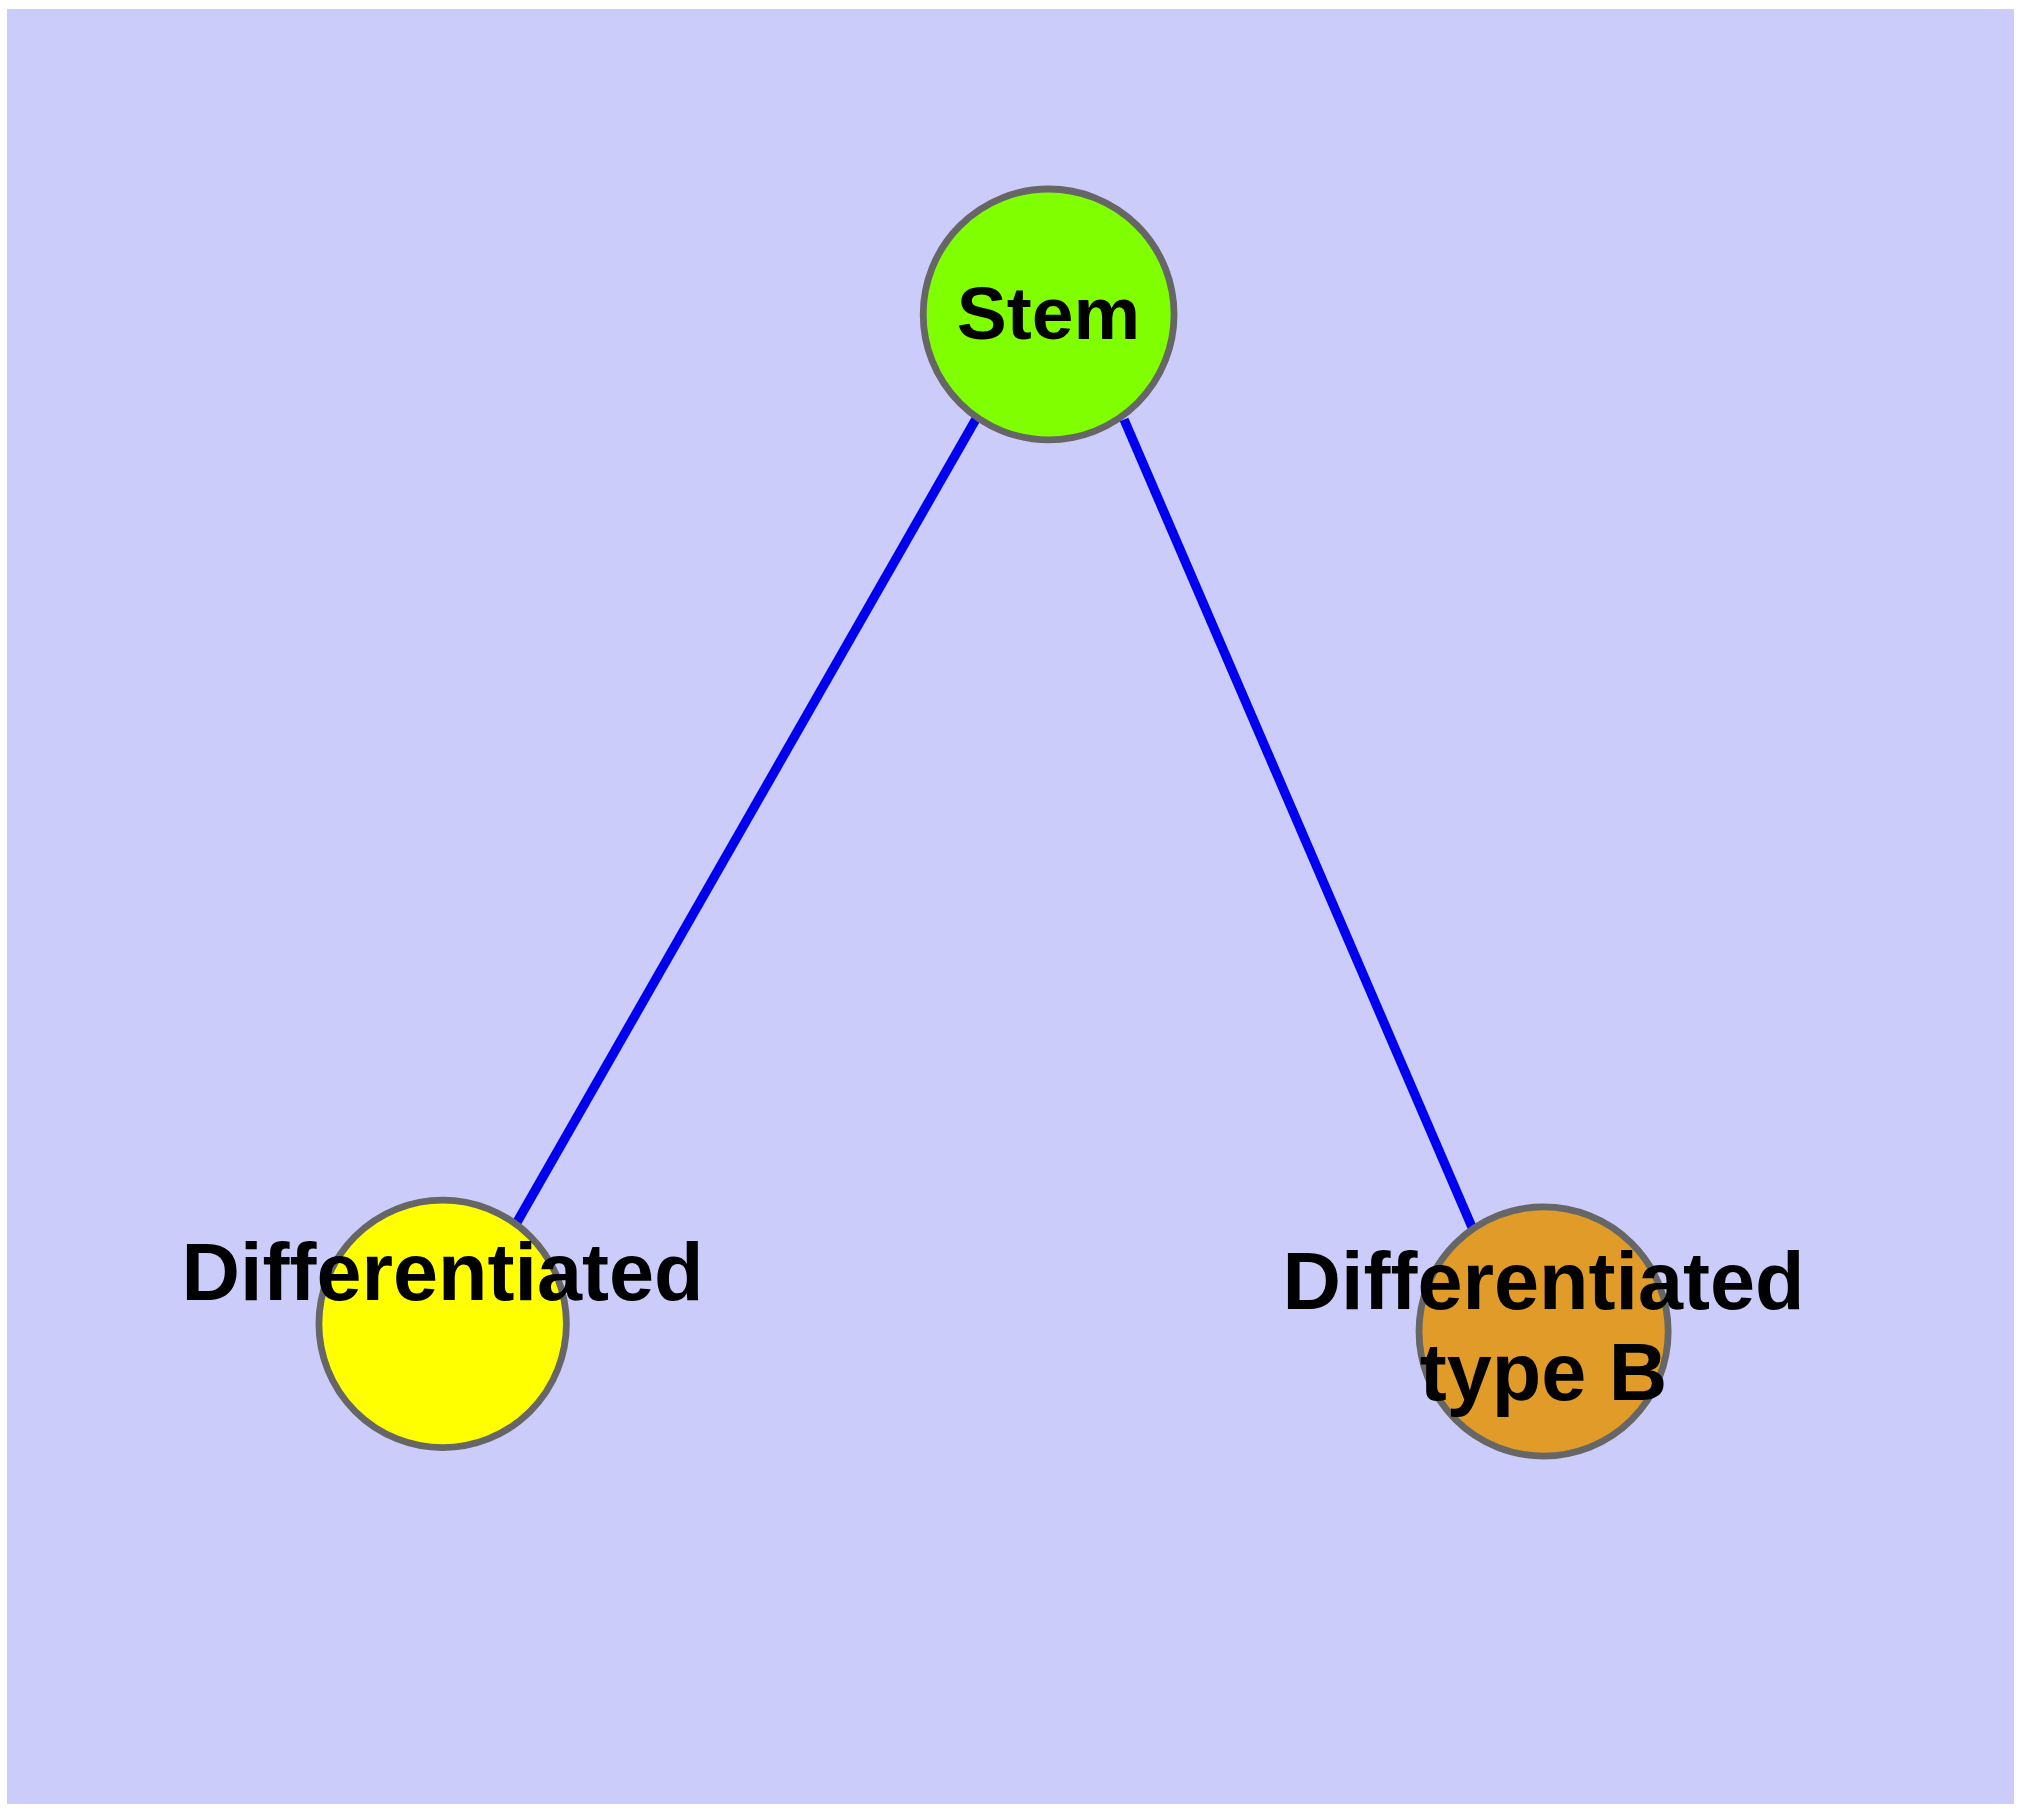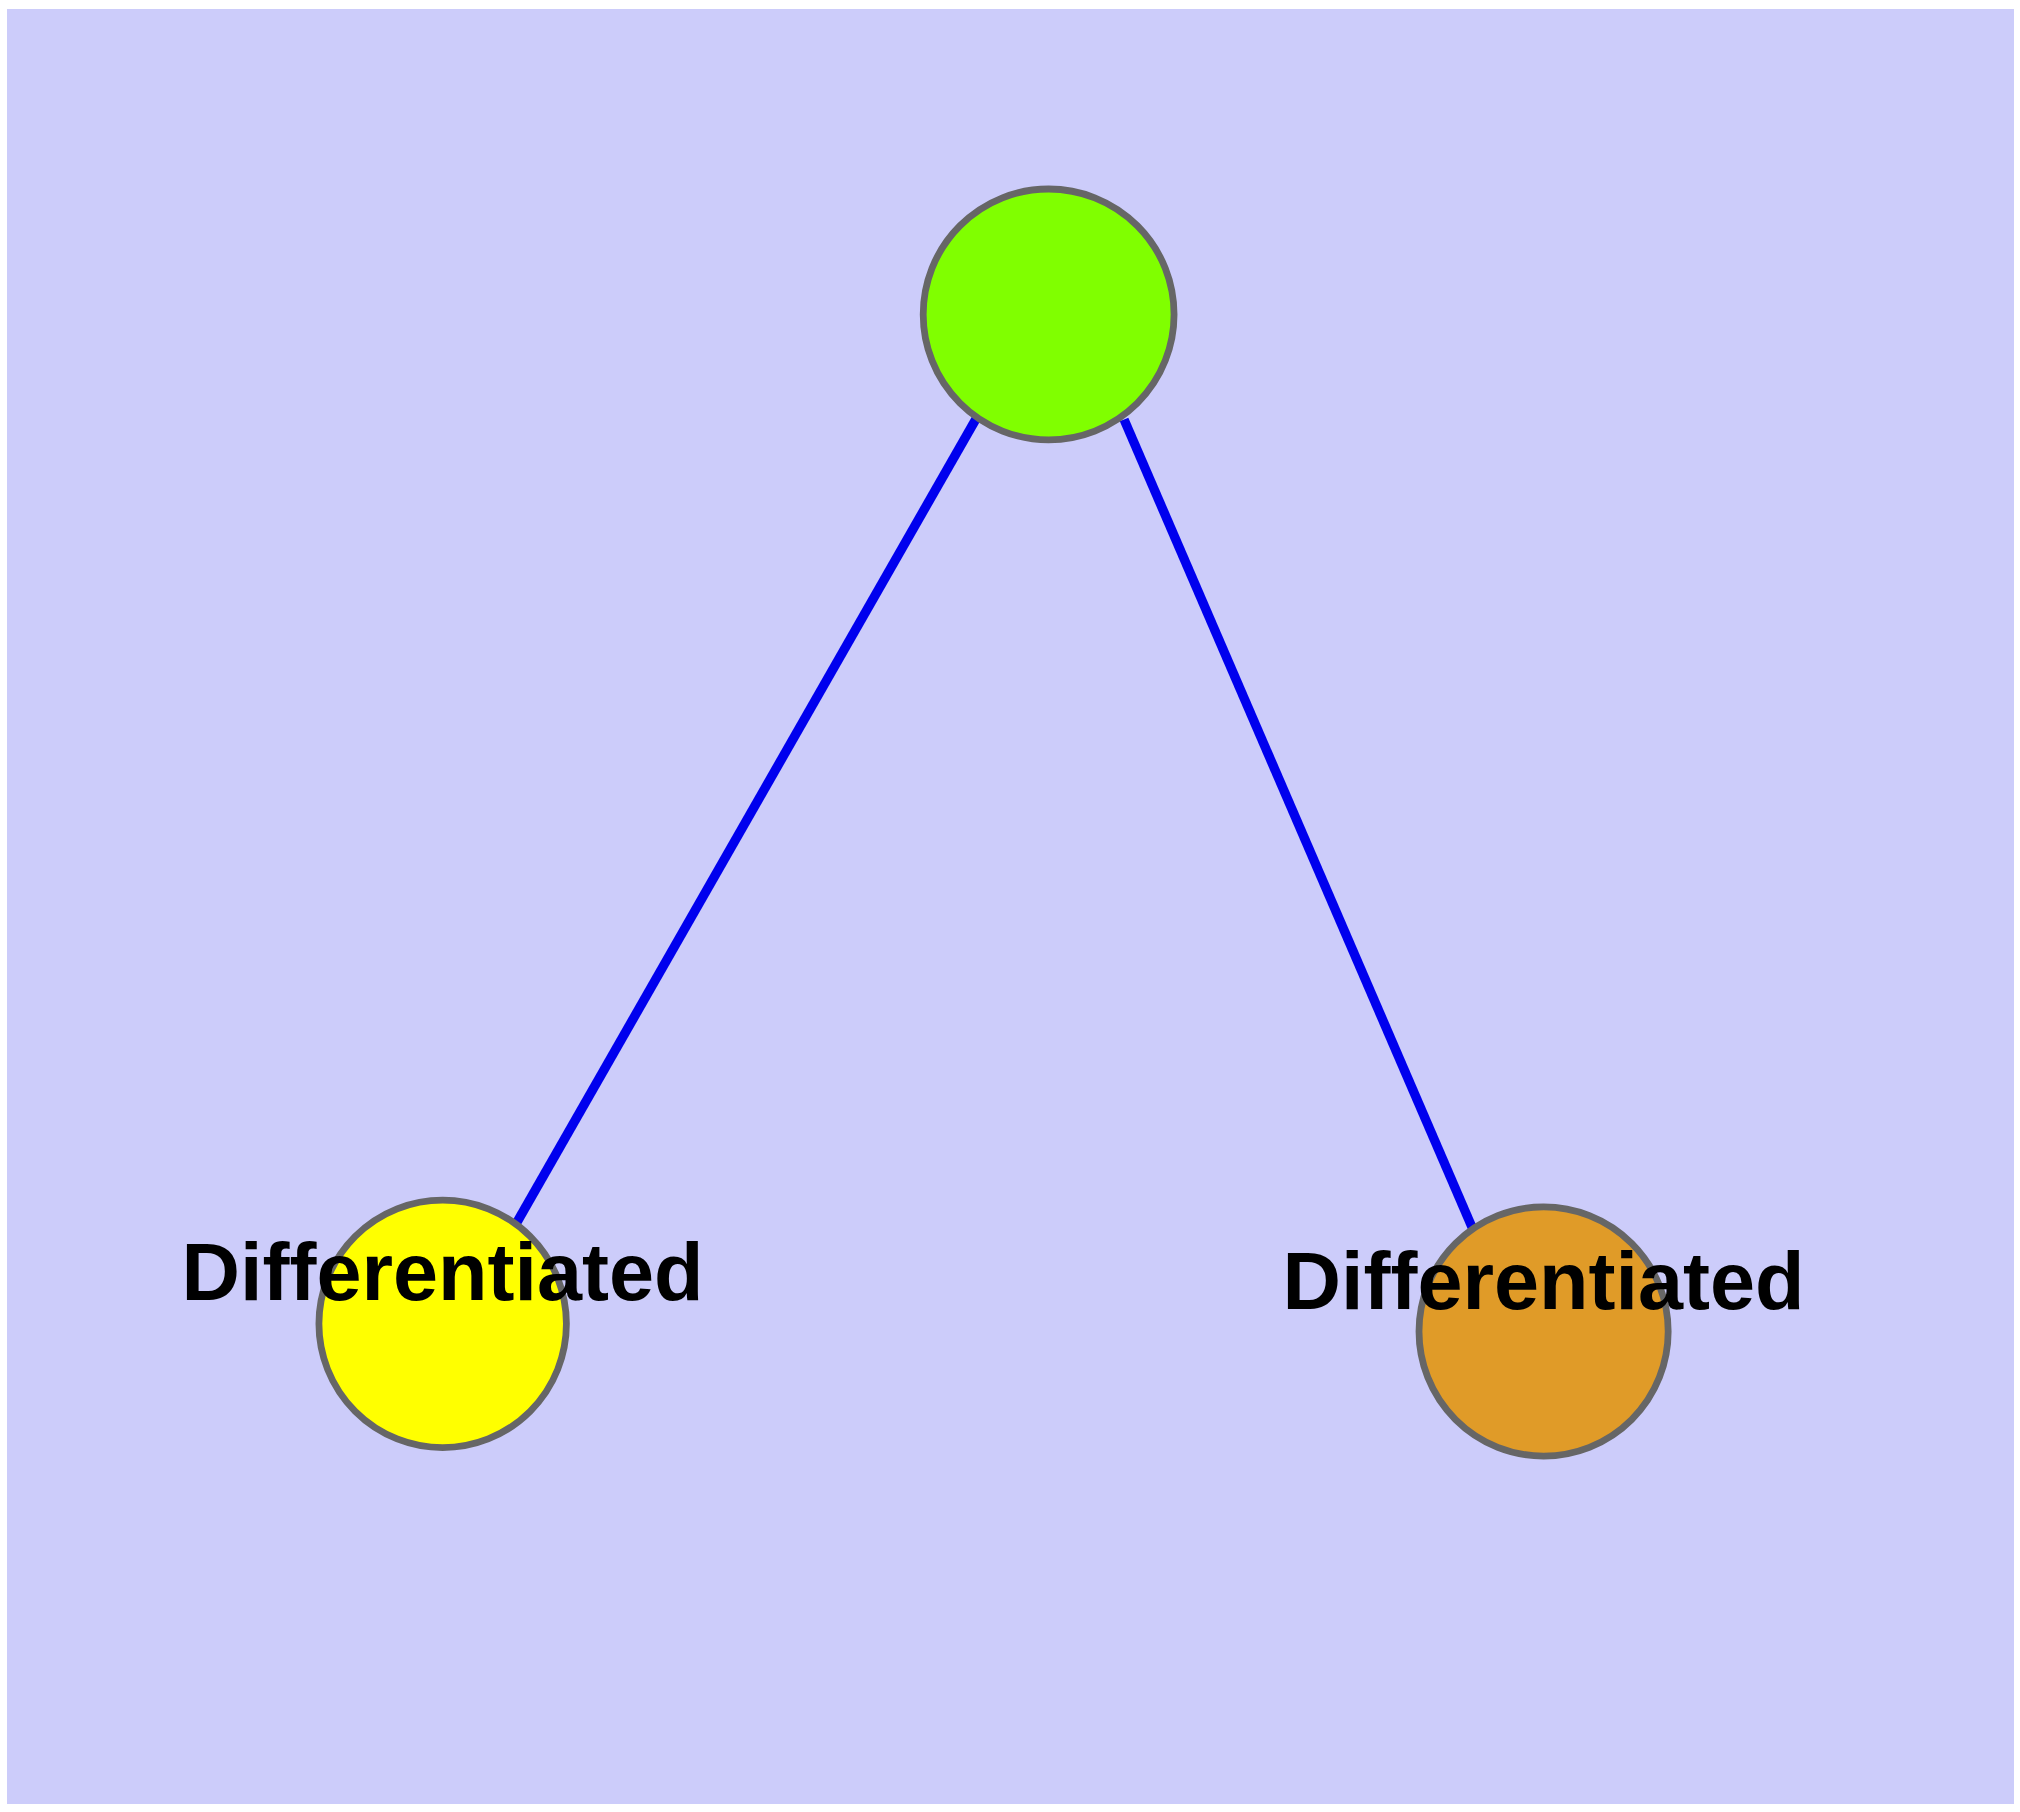--- a/index.html
+++ b/index.html
@@ -75,19 +75,20 @@
       <line x1="1326" y1="495" x2="1740" y2="1456" stroke="#0000ee" stroke-width="11" stroke-linecap="butt"></line>
     </g>
 
     <g>
       <circle cx="1237" cy="371" r="148" fill="#80ff00" stroke="#666666" stroke-width="8"></circle>
       <circle cx="522" cy="1562" r="146" fill="#ffff00" stroke="#666666" stroke-width="8"></circle>
       <circle cx="1821" cy="1571" r="147" fill="#e09b28" stroke="#666666" stroke-width="8"></circle>
     </g>
   </svg>
 
+  <div class="node-label" id="label-stem">Stem</div>
 
   <div class="node-label" id="label-diff-a"><span>Differentiated</span><br></div>
 
-  <div class="node-label" id="label-diff-b"><span>Differentiated</span><br></div>
+  <div class="node-label" id="label-diff-b"><span>Differentiated</span><br><span>type B</span></div>
 
 </div>
 
 
 </body></html>

